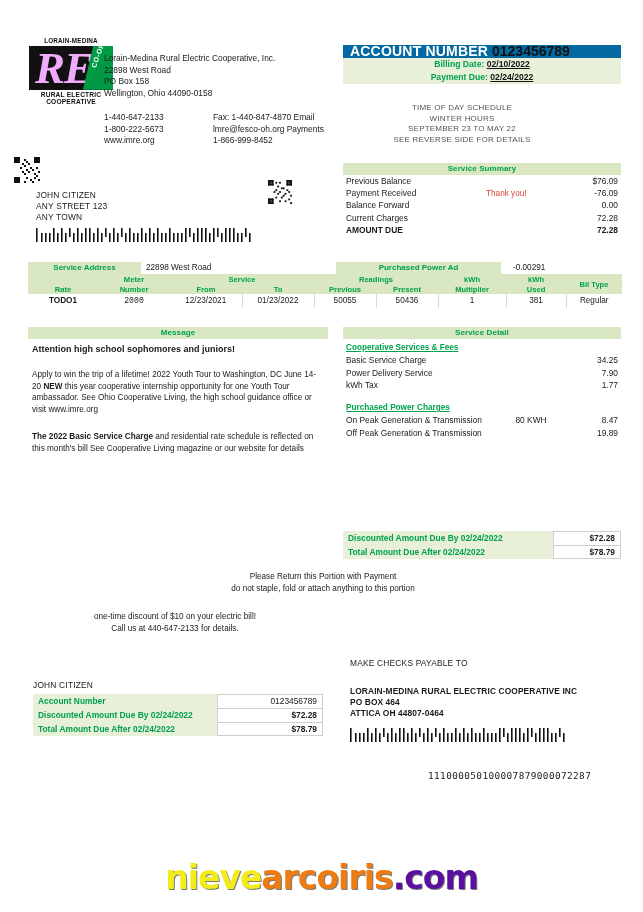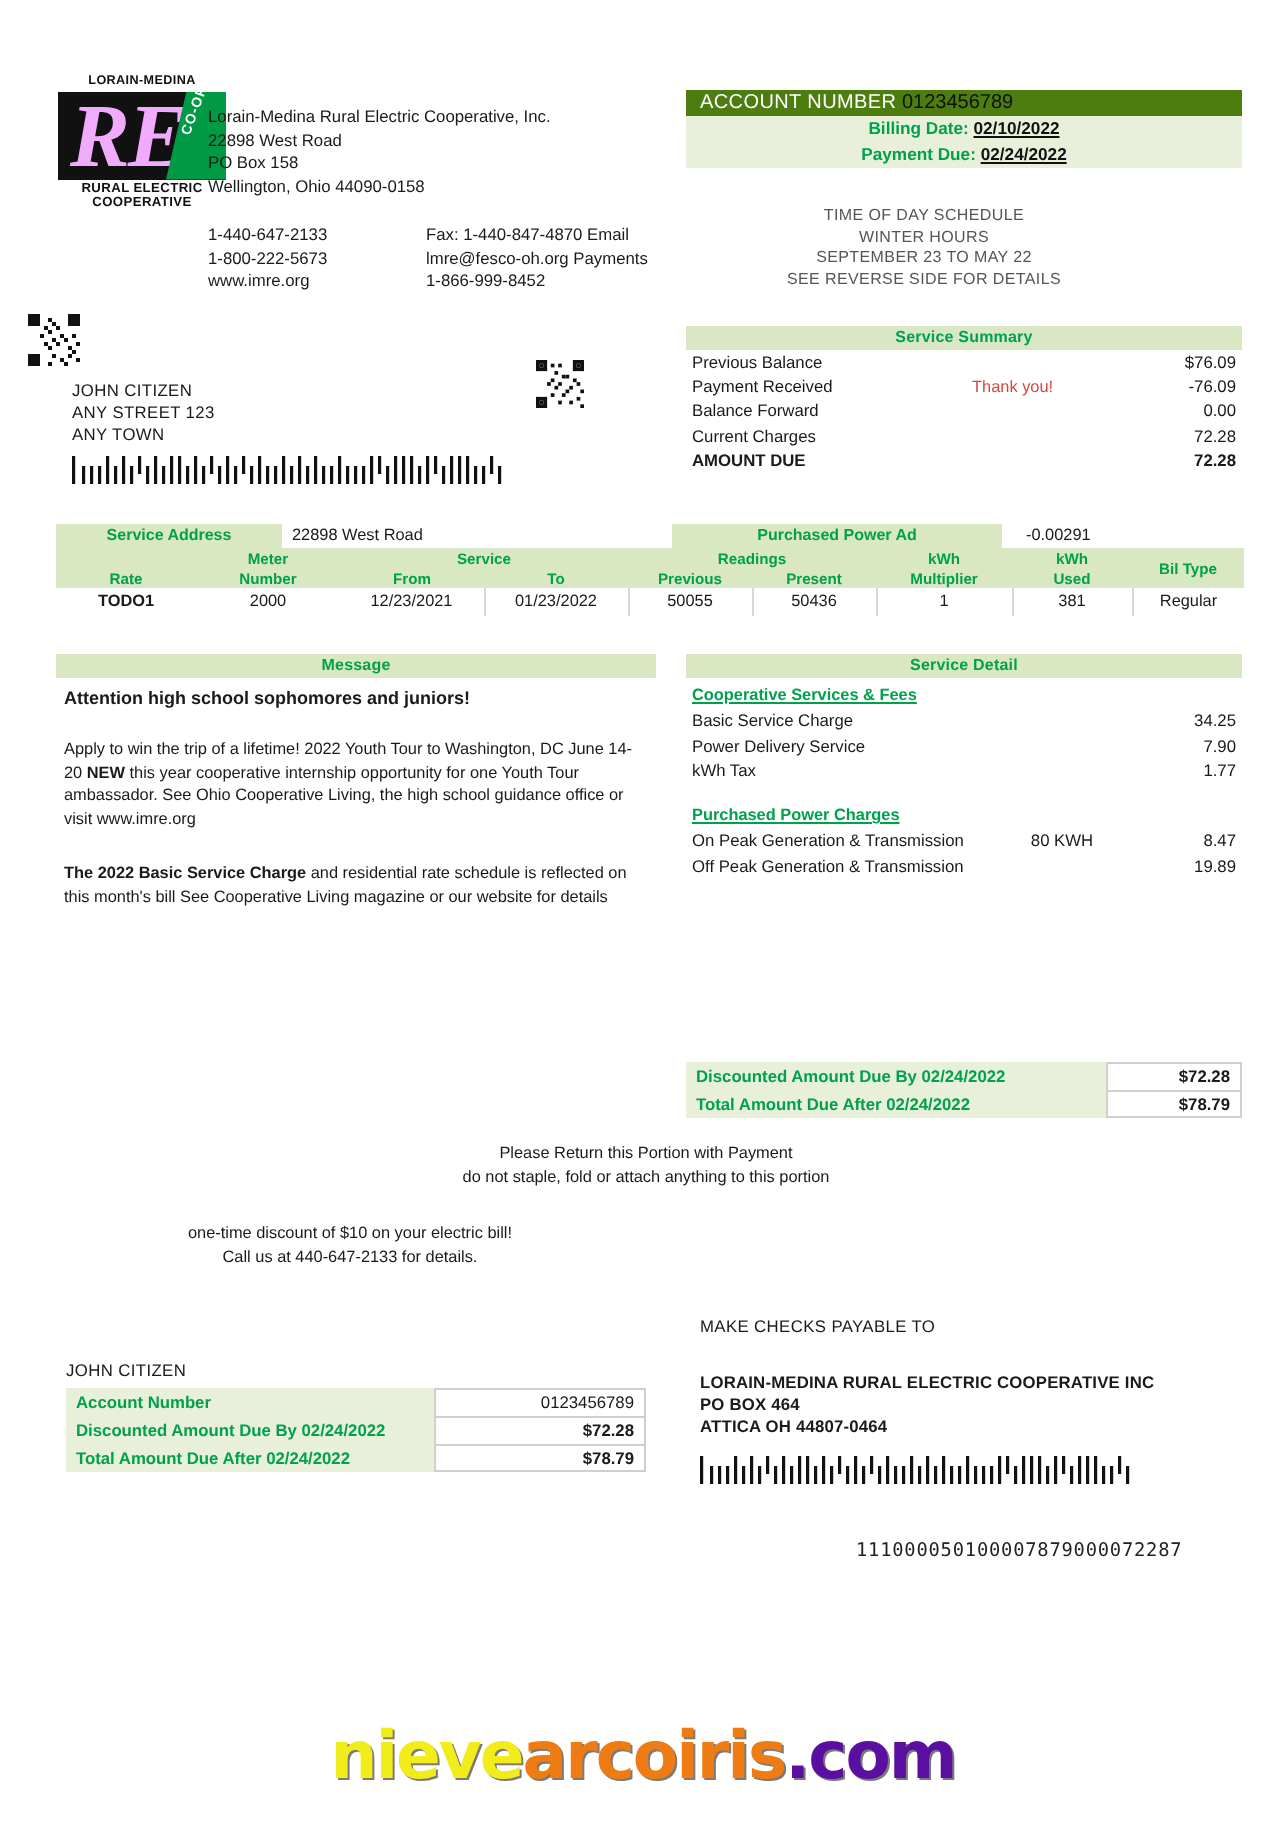--- a/index.html
+++ b/index.html
@@ -51,21 +51,21 @@
   
   .qr{image-rendering:pixelated;}
   #qr1{left:14px;top:157px;}
   #qr2{left:268px;top:180px;}
   #cust{left:36px;top:190px;font-size:8.4px;line-height:11px;letter-spacing:.2px;}
   #barcode1{left:36px;top:228px;}
 
   
   #acctbox{left:343px;top:45px;width:278px;}
   #acctbox .line1{
-    background:#4d7c0f;height:13px;line-height:13px;font-size:10px;font-weight:normal;
+    background:#0369a1;height:13px;line-height:13px;font-size:14px;font-weight:bold;
   }
   #acctbox .line1 .lbl{color:#ffffff;padding-left:7px;letter-spacing:.2px;}
   #acctbox .line1 .val{color:#111;}
   #acctbox .line2,#acctbox .line3{
     background:#e8f0da;height:13px;line-height:13px;font-size:8.6px;font-weight:bold;text-align:center;
   }
   #acctbox .line2 .lbl,#acctbox .line3 .lbl{color:#00a14b;}
   #acctbox .line2 .val,#acctbox .line3 .val{color:#111;text-decoration:underline;}
 
   #tod{left:323px;top:103px;width:278px;text-align:center;
@@ -93,21 +93,21 @@
     background:#d9e8c3;color:#00a14b;font-weight:bold;font-size:7.6px;
     text-align:center;line-height:9.5px;padding:0;
   }
   #meter thead tr.grp td{padding-top:1px;}
   #meter tbody td{
     font-size:8.2px;text-align:center;padding:2px 0 3px;
     border-right:1px solid #d7d7d7;
   }
   #meter tbody td:last-child{border-right:none;}
   #meter tbody td.rate{font-weight:bold;border-right:none;}
-  #meter tbody td.meterno{border-right:none;}
+  #meter tbody td.meterno{border-right:none;font-family:Liberation Mono, monospace;}
 
   
   #msg{left:28px;top:327px;width:300px;}
   #msg .hdr{height:12px;line-height:12px;}
   #msg .body{font-size:8.2px;line-height:11.6px;padding:4px 4px 0 4px;}
   #msg .h1{font-weight:bold;font-size:9px;line-height:12px;margin-bottom:14px;}
   #msg p{margin:0 0 16px 0;}
 
   
   #detail{left:343px;top:327px;width:278px;}

